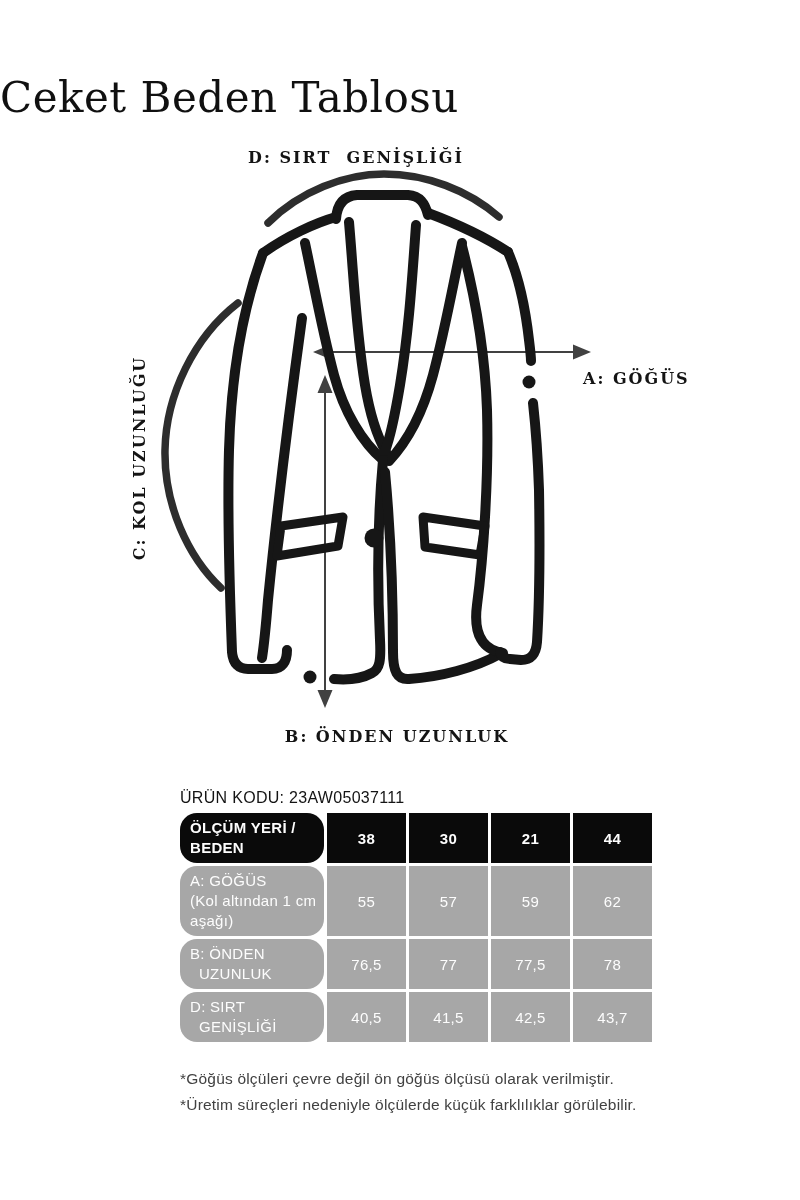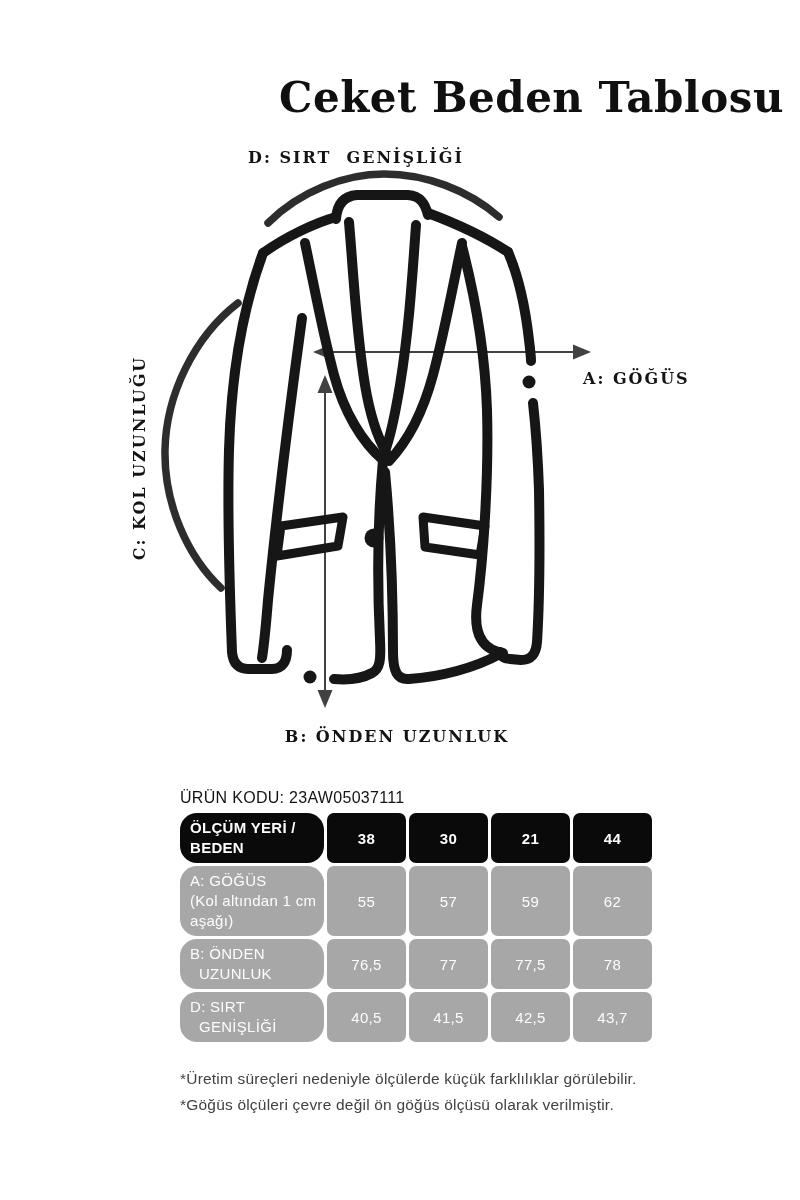--- a/index.html
+++ b/index.html
@@ -10,23 +10,23 @@
     --table-header-bg:#0a0a0a;
     --table-row-bg:#a7a7a7;
     --table-text:#fdfdfd;
     --footnote:#414141;
   }
   *{margin:0;padding:0;box-sizing:border-box;}
   body{background:#fff;font-family:"Liberation Sans",sans-serif;}
   .page{position:relative;width:800px;height:1200px;background:var(--page-bg);overflow:hidden;margin:0 auto;}
 
   .title{
-    position:absolute;left:0;right:16px;top:76px;text-align:right;
+    position:absolute;left:0;right:16px;top:76px;text-align:left;
     font-family:"DejaVu Serif","Liberation Serif",serif;
-    font-weight:700;font-size:42px;line-height:1.05;color:#101010;letter-spacing:.5px;
+    font-weight:400;font-size:42px;line-height:1.05;color:#101010;letter-spacing:.5px;
   }
 
   .diagram-svg{position:absolute;left:0;top:0;width:800px;height:780px;}
 
   .diag-label{
     position:absolute;font-family:"DejaVu Serif","Liberation Serif",serif;
     font-weight:700;font-size:16px;color:#141414;letter-spacing:2px;white-space:pre;
   }
   .label-d{left:356px;top:157px;transform:translate(-50%,-50%);}
   .label-a{left:583px;top:378px;transform:translateY(-50%);}
@@ -44,21 +44,21 @@
     font-size:15px;color:var(--table-text);letter-spacing:.3px;
   }
   .size-table th,.size-table td{
     background:var(--table-row-bg);vertical-align:middle;font-weight:400;
   }
   .size-table thead th{background:var(--table-header-bg);font-weight:700;height:44px;}
   .size-table .measure{
     width:144px;text-align:left;padding:5px 6px 5px 10px;
     white-space:pre-wrap;line-height:20px;border-radius:17px;
   }
-  .size-table .num{width:79px;text-align:center;border-radius:7px;}
+  .size-table .num{width:79px;text-align:center;}
   .size-table tbody tr.tall td{height:58px;}
   .size-table tbody td{height:42px;}
 
   .footnotes{
     position:absolute;left:180px;top:1066px;
     font-size:15.5px;line-height:26px;color:var(--footnote);letter-spacing:.2px;
   }
 </style>
 </head>
 <body>
@@ -166,17 +166,17 @@
   GENİŞLİĞİ</td>
         <td class="num">40,5</td>
         <td class="num">41,5</td>
         <td class="num">42,5</td>
         <td class="num">43,7</td>
       </tr>
     </tbody>
   </table>
 
   <div class="footnotes">
+    <div>*Göğüs ölçüleri çevre değil ön göğüs ölçüsü olarak verilmiştir.</div>
     <div>*Üretim süreçleri nedeniyle ölçülerde küçük farklılıklar görülebilir.</div>
-    <div>*Göğüs ölçüleri çevre değil ön göğüs ölçüsü olarak verilmiştir.</div>
   </div>
 
 </div>
 
 </body></html>

